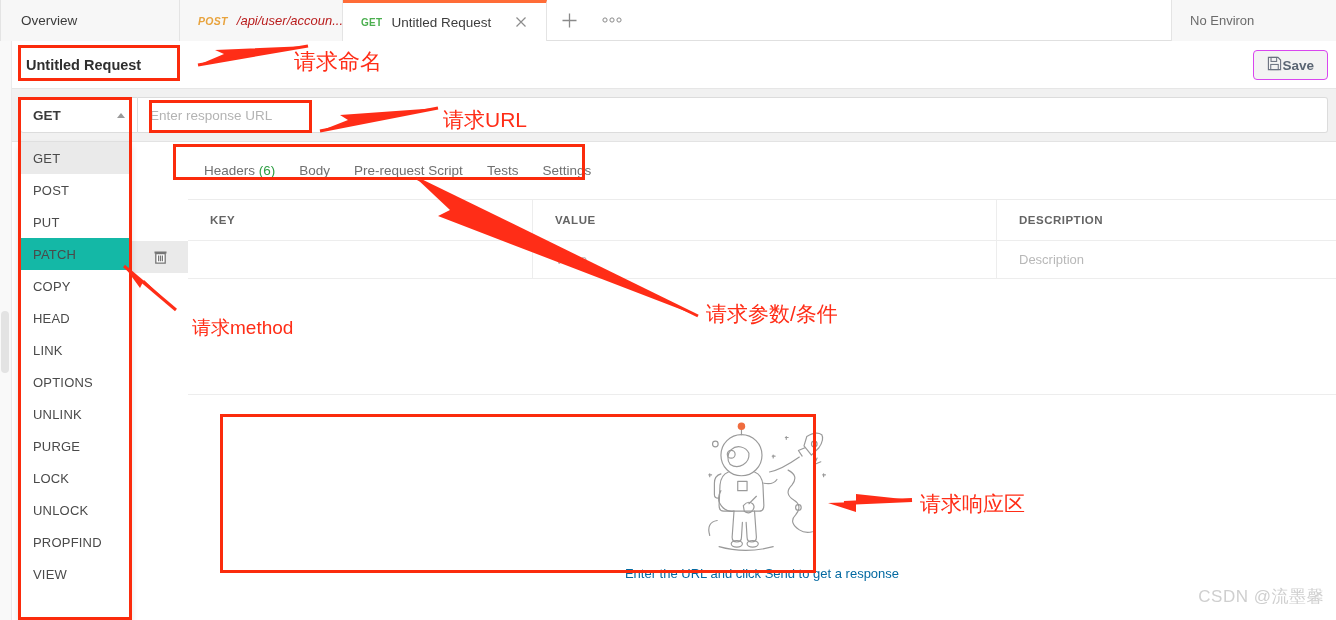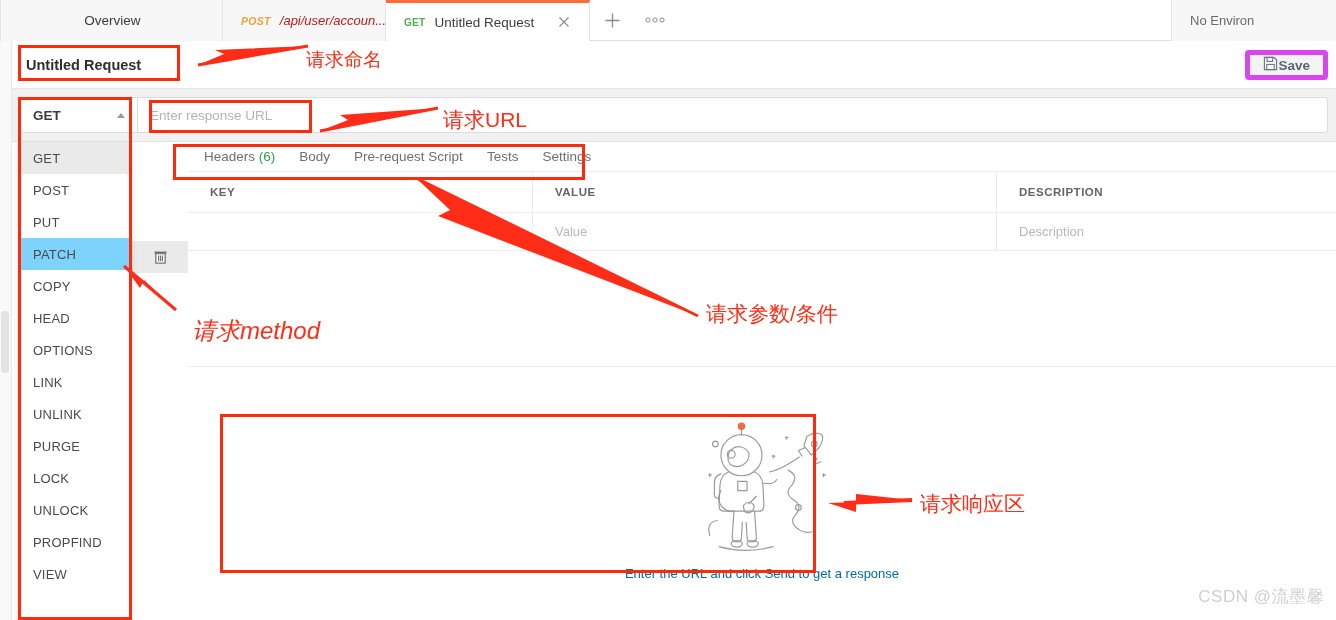--- a/index.html
+++ b/index.html
@@ -18,21 +18,21 @@
     display: flex; align-items: stretch;
   }
   .tab {
     display: flex; align-items: center; gap: 9px;
     padding: 0 18px; height: 41px; position: relative;
     border-right: 1px solid #e4e4e4;
     font-size: 13.5px; color: #555; background: #f7f7f7;
     white-space: nowrap;
   }
   .tab.first { border-left: 1px solid #e4e4e4; padding-left: 20px; }
-  .tab-overview { width: 223px; justify-content: center; }
+  .tab-overview { width: 180px; }
   .tab-post { width: 163px; }
   .tab.active {
     background: #ffffff; border-top: 3px solid #ff6c37;
     height: 41px; padding-top: 0;
   }
   .tab.active::after{
     content:""; position:absolute; left:0; right:0; bottom:-1px; height:1px; background:#fff;
   }
   .meth { font-size: 10.5px; font-weight: 700; letter-spacing: .3px; font-style: italic; }
   .meth.post { color: #e8a33d; font-style: italic; font-weight: 600; }
@@ -75,21 +75,21 @@
     background:#ffffff; border-bottom:1px solid #e6e6e6;
     display:flex; align-items:center;
   }
   .req-name {
     margin-left: 10px; font-size: 14.5px; font-weight:700; color:#2f2f2f;
     padding: 6px 4px;
   }
   .savebtn {
     position:absolute; right: 8px; top: 9px; height: 30px;
     display:flex; align-items:center; padding: 0 13px;
-    background:#f3f3f3; border:5px solid #d946ef; border-radius:4px;
+    background:#f3f3f3; border:1px solid #d946ef; border-radius:4px;
     font-size:13.5px; color:#5a6573; font-weight:600;
   }
 
   
   .urlbar {
     position:absolute; top:89px; left:12px; width:1324px; height:53px;
     background:#f1f1f1; border-bottom:1px solid #e3e3e3;
     display:flex; align-items:center;
   }
   .method-box {
@@ -114,34 +114,34 @@
     position:absolute; top:142px; left:18px; width:114px; height:478px;
     background:#fff; border:1px solid #dcdcdc; border-top:0;
     box-shadow: 0 3px 7px rgba(0,0,0,.10);
     overflow:hidden; z-index: 30;
   }
   .dd-item {
     height: 32px; display:flex; align-items:center; padding-left:14px;
     font-size:13px; color:#4a4a4a; letter-spacing:.2px;
   }
   .dd-item.sel { background:#eaeaea; }
-  .dd-item.hov { background:#7dd3fc; }
+  .dd-item.hov { background:#14b8a6; }
 
   
   .trash-strip {
     position:absolute; top:241px; left:132px; width:56px; height:32px;
     background:#eaeaea; display:flex; align-items:center; justify-content:center; z-index:29;
   }
   .trash svg { display:block; }
 
   
   .mainpanel { position:absolute; top:142px; left:188px; right:0; bottom:0; background:#fff; }
 
   .reqtabs {
-    height: 30px; display:flex; align-items:center; gap: 24px;
+    height: 58px; display:flex; align-items:center; gap: 24px;
     padding-left: 16px; border-bottom:1px solid #ececec;
     background:#fff;
   }
   .rtab { font-size:13.5px; color:#6f6f6f; }
   .rtab .cnt { color:#2f9e44; }
 
   .tablehdr {
     display:flex; height:41px; align-items:center;
     border-bottom:1px solid #ededed;
     font-size:11.5px; font-weight:700; color:#646464; letter-spacing:.5px;
@@ -328,22 +328,22 @@
     </div>
   </div>
 
   <div class="dropdown">
     <div class="dd-item sel">GET</div>
     <div class="dd-item">POST</div>
     <div class="dd-item">PUT</div>
     <div class="dd-item hov">PATCH</div>
     <div class="dd-item">COPY</div>
     <div class="dd-item">HEAD</div>
+    <div class="dd-item">LINK</div>
     <div class="dd-item">OPTIONS</div>
-    <div class="dd-item">LINK</div>
     <div class="dd-item">UNLINK</div>
     <div class="dd-item">PURGE</div>
     <div class="dd-item">LOCK</div>
     <div class="dd-item">UNLOCK</div>
     <div class="dd-item">PROPFIND</div>
     <div class="dd-item">VIEW</div>
   </div>
 
   <div class="trash-strip">
     <span class="trash">
@@ -379,21 +379,21 @@
   <svg class="arrow-svg" style="left:380px; top:170px; width:320px; height:150px;" viewBox="0 0 320 150">
     <path d="M318 146 L36 8 L70 40 L58 46 Z" fill="#ff2d17"></path>
     <path d="M318 146 L36 8" stroke="#ff2d17" stroke-width="3" fill="none"></path>
   </svg>
 
   <svg class="arrow-svg" style="left:824px; top:486px; width:90px; height:34px;" viewBox="0 0 90 34">
     <path d="M88 14 L4 17 L32 26 L32 8 Z" fill="#ff2d17"></path>
     <path d="M88 14 L20 17" stroke="#ff2d17" stroke-width="4" fill="none"></path>
   </svg>
 
-  <div class="anno" style="left:306px; top:47px;  font-size:19px;">请求命名</div>
+  <div class="anno" style="left:294px; top:47px;  font-size:22px;">请求命名</div>
   <div class="anno" style="left:443px; top:106px; font-size:21px;">请求URL</div>
-  <div class="anno" style="left:192px; top:315px; font-size:24px;font-style:italic;">请求method</div>
+  <div class="anno" style="left:192px; top:315px; font-size:19px;">请求method</div>
   <div class="anno" style="left:706px; top:300px; font-size:21px;">请求参数/条件</div>
   <div class="anno" style="left:920px; top:490px; font-size:21px;">请求响应区</div>
 
   <div class="watermark">CSDN @流墨馨</div>
 
 </div>
 
 </body></html>

